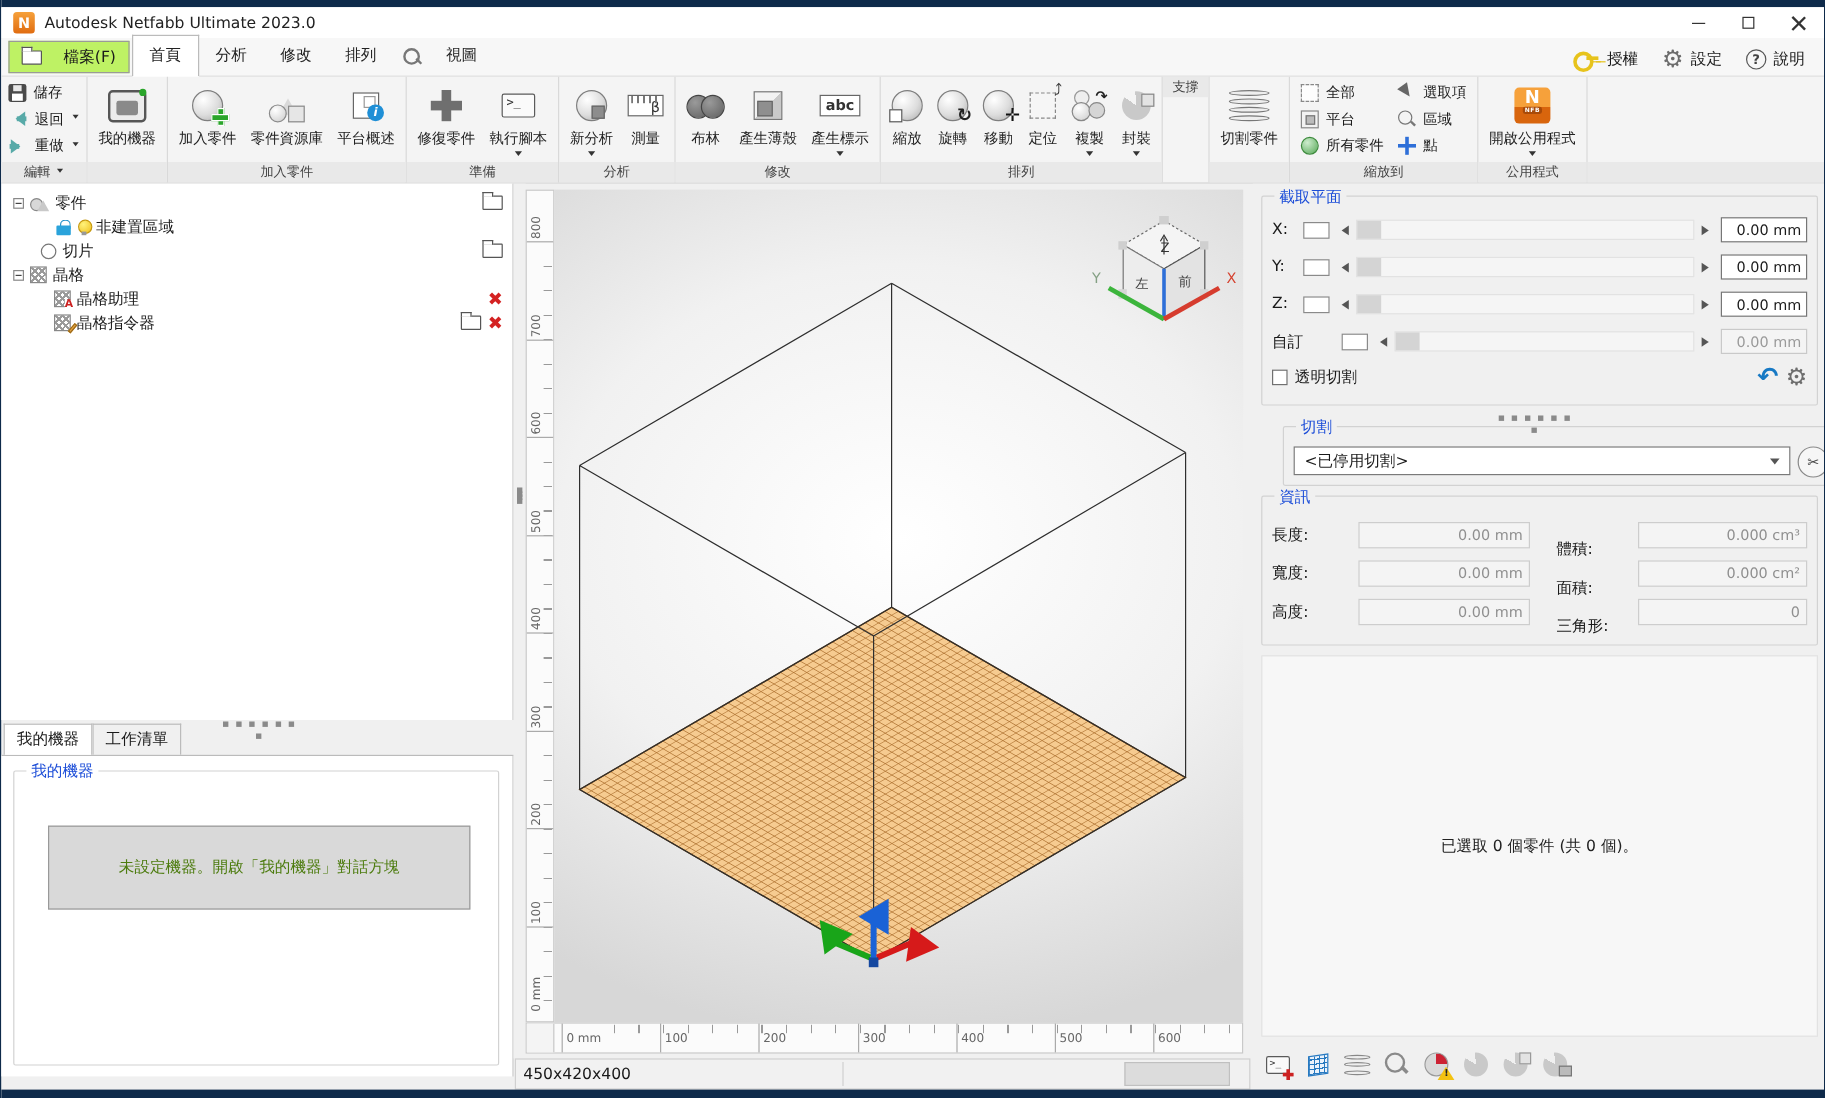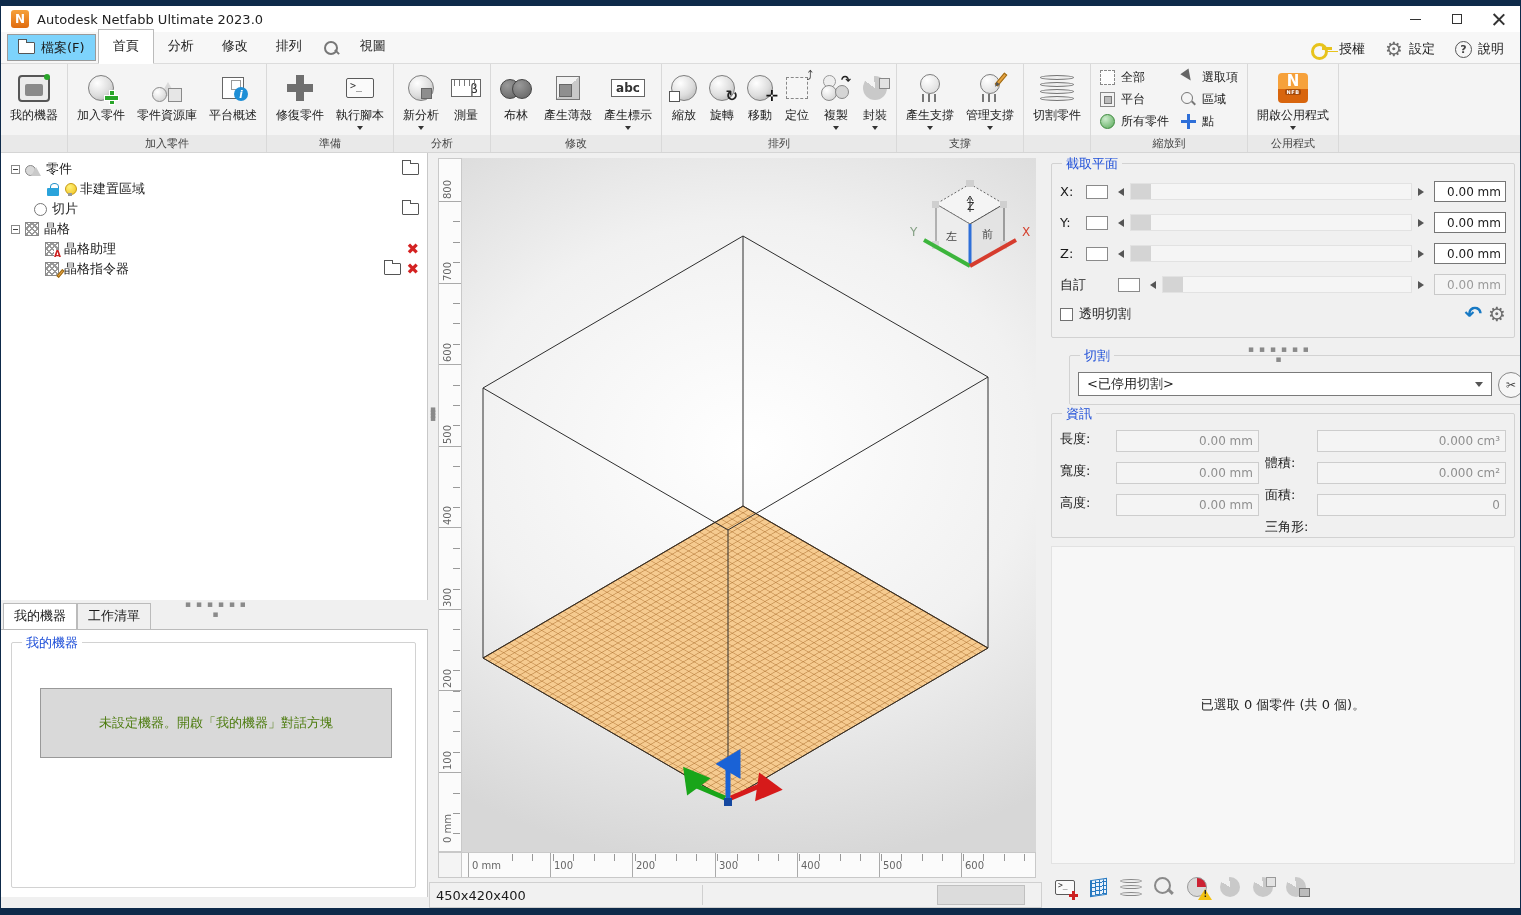--- a/index.html
+++ b/index.html
@@ -22,22 +22,22 @@
   .wctrls { margin-left:auto; display:flex; height:100%; }
   .wc { width:42px; display:flex; align-items:center; justify-content:center; }
   .ic-min { width:11px; height:1px; background:#333; display:block; }
   .ic-max { width:10px; height:10px; border:1px solid #333; display:block; }
   .ic-close { position:relative; width:12px; height:12px; display:block; }
   .ic-close::before,.ic-close::after { content:""; position:absolute; left:5px; top:-1px; width:1.5px; height:15px; background:#333; }
   .ic-close::before { transform:rotate(45deg); } .ic-close::after { transform:rotate(-45deg); }
   
   #tabrow { position:absolute; top:32px; left:0; right:0; height:32px; background:#f7f7f7;
     border-bottom:1px solid #dcdcdc; display:flex; align-items:flex-end; }
-  #file-btn { display:flex; align-items:center; gap:6px; height:27px; margin:0 2px 2px 6px;
-    padding:0 10px; background:#7dd3fc; border:1px solid #9a9a9a;text-align:right; }
+  #file-btn { display:flex; align-items:center; gap:18px; height:27px; margin:0 2px 2px 6px;
+    padding:0 10px; background:#bef264; border:1px solid #9a9a9a;text-align:right; }
   .tab { padding:7px 14px 8px; font-size:13px; color:#222; }
   .tab.active { background:#fff; border:1px solid #bbb; border-bottom:1px solid #fff; margin-bottom:-1px; }
   .tr-actions { margin-left:auto; display:flex; align-items:center; gap:4px; margin-right:8px; }
   .tr-act { display:flex; align-items:center; gap:6px; padding:4px 8px; }
   
   .ic-folder { position:relative; width:17px; height:12px; border:1.4px solid #555; border-radius:1px; background:#fff; display:inline-block; }
   .ic-folder::before { content:""; position:absolute; top:-4px; left:-1px; width:7px; height:3px; border:1.4px solid #555; border-bottom:none; background:#fff; }
   .ic-search { position:relative; width:14px; height:14px; display:inline-block; }
   .ic-search::before { content:""; position:absolute; width:10px; height:10px; border:2px solid #777; border-radius:50%; }
   .ic-search::after { content:""; position:absolute; left:10px; top:10px; width:6px; height:2px; background:#777; transform:rotate(45deg); }
@@ -211,21 +211,21 @@
   .valbox.dis { border-color:#c9c9c9; background:#f4f4f4; color:#9a9a9a; }
   .cb { width:13px; height:13px; border:1px solid #707070; background:#fff; }
   .transrow { display:flex; align-items:center; height:28px; padding:0 8px; gap:6px; font-size:13px; }
   .ic-undo-b { color:#1779c4; font-size:21px; font-weight:bold; line-height:1; }
   #gb-cut { position:absolute; left:25px; top:202px; width:464px; height:50px; padding:16px 8px 0; display:flex; gap:6px; }
   .drop { flex:1; height:24px; background:#fff; border:1px solid #7a7a7a; display:flex; align-items:center; padding:0 8px; font-size:13px; gap:6px; }
   .chev { margin-left:auto; width:0; height:0; border:4px solid transparent; border-top:5px solid #555; margin-top:4px; }
   .ic-scis { width:26px; height:26px; border:1.4px solid #888; border-radius:50%; background:#f6f6f6;
     display:flex; align-items:center; justify-content:center; font-size:12px; color:#444; }
   #gb-info { position:absolute; left:7px; top:260px; width:464px; height:125px; padding:16px 8px 0; }
-  .inforow { display:flex; align-items:flex-start; height:32px; gap:0; }
+  .inforow { display:flex; align-items:center; height:32px; gap:16px; }
   .inflbl { width:56px; font-size:13px; }
   .infbox { height:22px; border:1px solid #cdcdcd; background:#f4f4f4; color:#8f8f8f; font-size:12px;
     display:flex; align-items:center; justify-content:flex-end; padding:0 5px; }
   .inf1 { width:143px; } .inflbl2 { width:58px; padding-left:6px; font-size:13px;margin-top:24px; } .inf2 { flex:1; }
   #selbox { position:absolute; left:7px; top:393px; width:464px; height:318px; background:#f7f7f7;
     border:1px solid #e2e2e2; display:flex; align-items:center; justify-content:center; font-size:13px; color:#222; }
   #btoolbar { position:absolute; left:7px; top:718px; width:464px; height:32px; display:flex; align-items:center; gap:5px; }
   .bt { width:28px; height:28px; display:flex; align-items:center; justify-content:center; position:relative; }
   .bi-script { width:20px; height:15px; border:1.4px solid #5a5a5a; border-radius:2px; background:#fafafa;
     font-size:8px; font-family:"DejaVu Sans Mono",monospace; color:#333; padding:0 2px; }
@@ -294,20 +294,42 @@
         <span>設定</span>
       </div>
       <div class="tr-act">
         <span class="ic-help">?</span>
         <span>說明</span>
       </div>
     </div>
   </div>
 
   <div id="ribbon">
+    <div class="rgroup">
+      <div class="ritems rstack">
+        <div class="rsrow">
+          <span class="ic-floppy"></span>
+          <span>儲存</span>
+        </div>
+        <div class="rsrow">
+          <span class="arr l"></span>
+          <span>退回</span>
+            <span class="caret sm"></span>
+        </div>
+        <div class="rsrow">
+          <span class="arr r"></span>
+          <span>重做</span>
+            <span class="caret sm"></span>
+        </div>
+      </div>
+      <div class="rlabel">
+          <span>編輯</span>
+          <span class="caret sm"></span>
+        </div>
+    </div>
 
     <div class="rgroup">
       <div class="ritems">
         <div class="rbtn">
           <span class="ric">
               <span class="ic-machine">
                 <span class="dot"></span>
               </span>
             </span>
           <span>我的機器</span>
@@ -474,41 +496,20 @@
           <span>封裝</span>
           <span class="caret"></span>
         </div>
       </div>
       <div class="rlabel">
           <span>排列</span>
         </div>
     </div>
 
     <div class="rgroup">
-      <div class="ritems">
-        <div class="rbtn">
-          <span class="ric">
-              <span class="ic-supp">
-                <span class="s"></span>
-              </span>
-            </span>
-          <span>產生支撐</span>
-          <span class="caret"></span>
-        </div>
-        <div class="rbtn">
-          <span class="ric">
-              <span class="ic-supp">
-                <span class="s"></span>
-                <span class="ov ic-pencil"></span>
-              </span>
-            </span>
-          <span>管理支撐</span>
-          <span class="caret"></span>
-        </div>
-      </div>
       <div class="rlabel">
           <span>支撐</span>
         </div>
     </div>
 
     <div class="rgroup">
       <div class="ritems">
         <div class="rbtn">
           <span class="ric">
               <span class="ic-slices">

